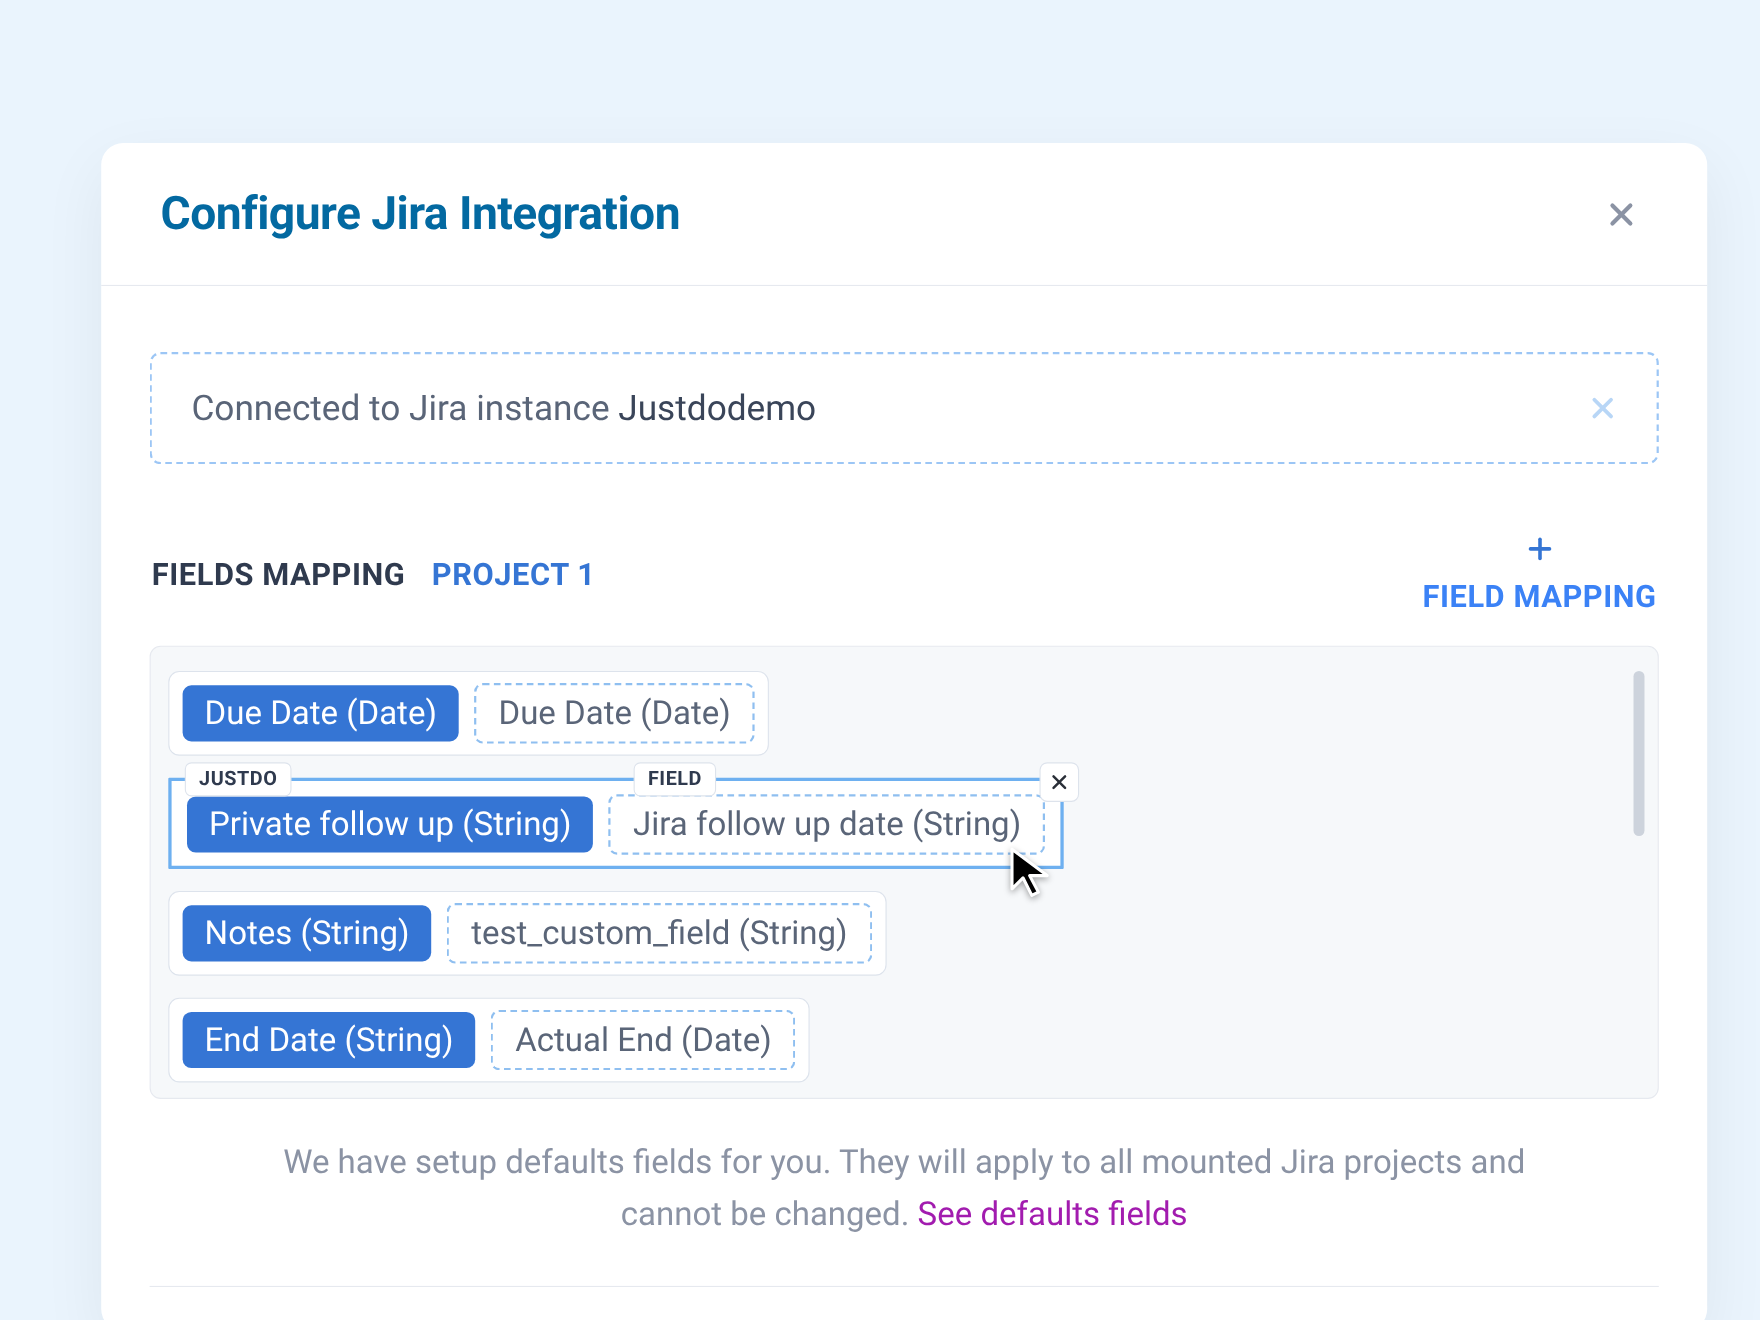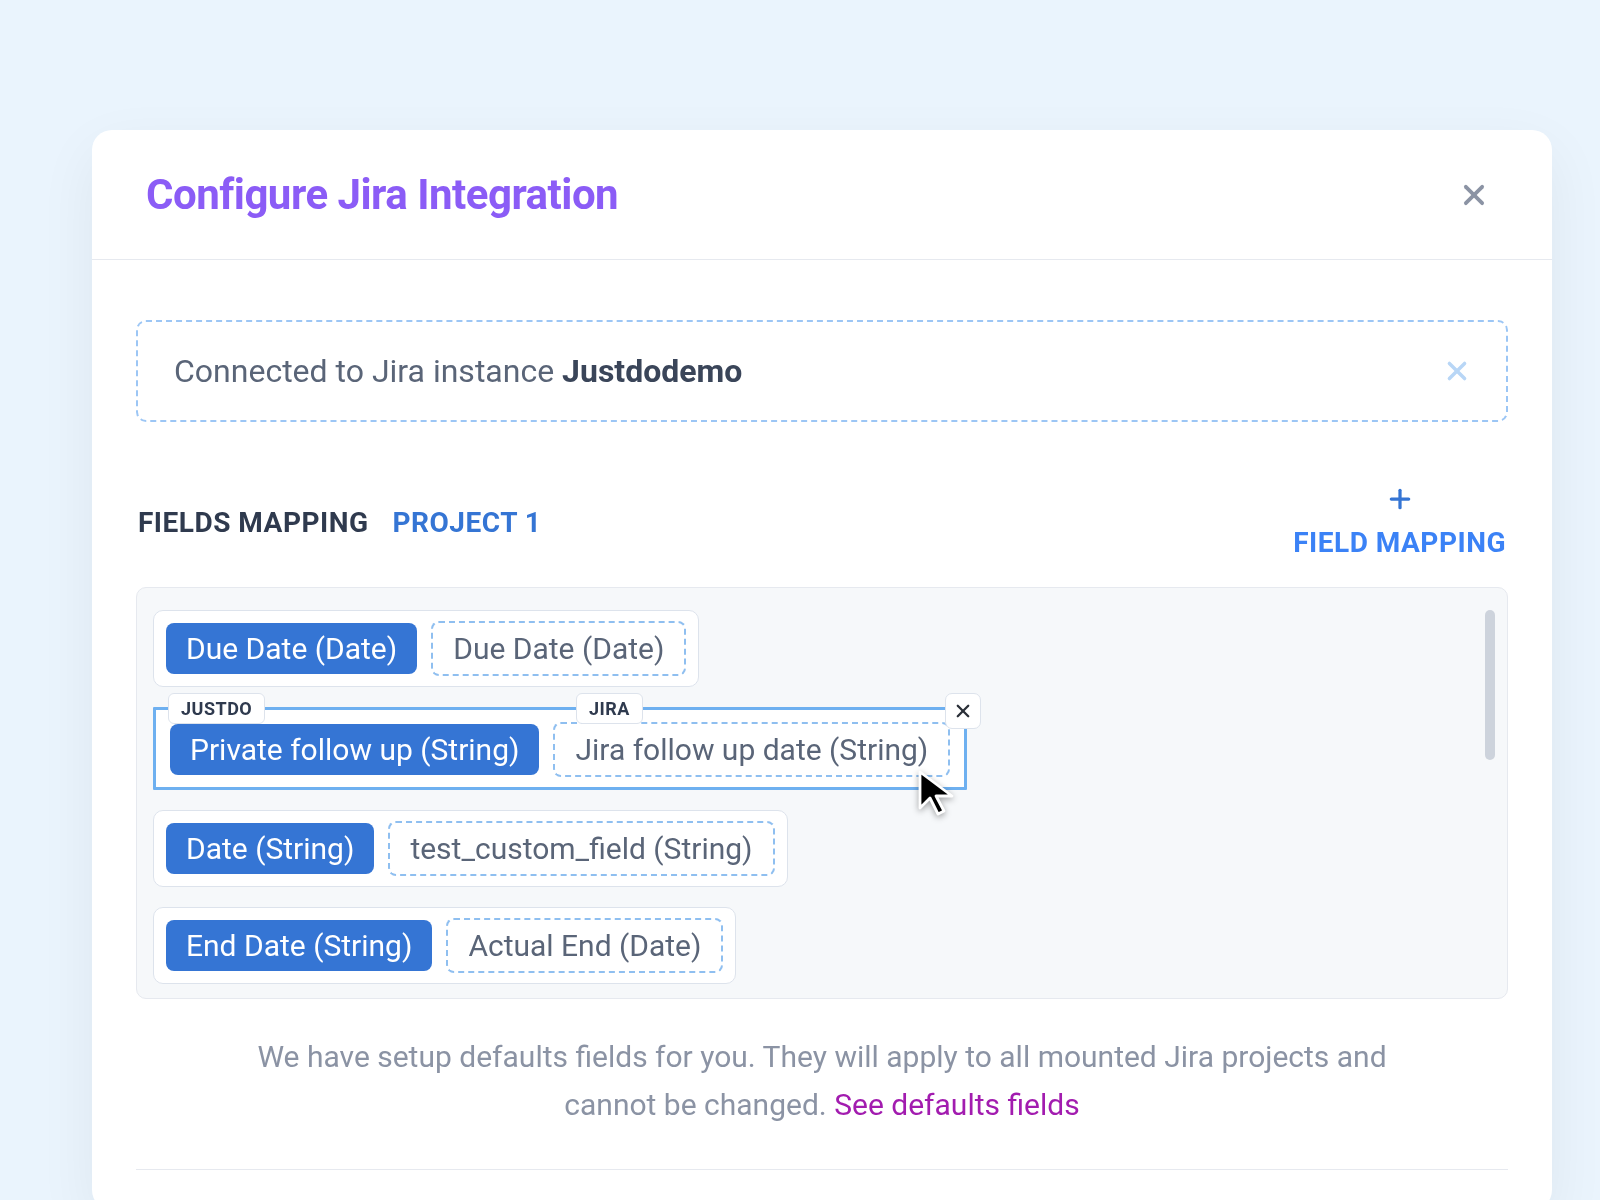--- a/index.html
+++ b/index.html
@@ -23,21 +23,21 @@
   .modal-header {
     display: flex;
     align-items: center;
     justify-content: space-between;
     padding: 40px 54px 40px 54px;
     border-bottom: 1px solid #e6e9ef;
   }
   .modal-title {
     font-size: 42px;
     font-weight: 700;
-    color: #8b5cf6;
+    color: #0369a1;
     letter-spacing: -0.5px;
   }
   .close-btn {
     width: 48px;
     height: 48px;
     display: flex;
     align-items: center;
     justify-content: center;
     cursor: pointer;
     color: #8b93a4;
@@ -55,21 +55,21 @@
     display: flex;
     align-items: center;
     justify-content: space-between;
     margin-bottom: 64px;
   }
   .connected-text {
     font-size: 32px;
     color: #5a6578;
   }
   .connected-text .instance {
-    font-weight: 700;
+    font-weight: 400;
     color: #3a4559;
   }
   .banner-dismiss {
     color: #b8d6f6;
     cursor: pointer;
     display: flex;
     align-items: center;
   }
   .banner-dismiss svg { width: 26px; height: 26px; }
 
@@ -269,35 +269,35 @@
       <div>
         <div class="mapping-row">
           <span class="pill pill-src">Due Date (Date)</span>
           <span class="pill pill-dst">Due Date (Date)</span>
         </div>
       </div>
 
       <div>
         <div class="mapping-row active">
           <span class="row-tag tag-justdo">JUSTDO</span>
-          <span class="row-tag tag-jira">JIRA</span>
+          <span class="row-tag tag-jira">FIELD</span>
           <div class="row-remove">
             <svg viewBox="0 0 24 24" fill="none" stroke="currentColor" stroke-width="3" stroke-linecap="round">
                 <line x1="5" y1="5" x2="19" y2="19"></line>
                 <line x1="19" y1="5" x2="5" y2="19"></line>
               </svg>
           </div>
           <span class="pill pill-src">Private follow up (String)</span>
           <span class="pill pill-dst">Jira follow up date (String)</span>
         </div>
       </div>
 
       <div>
         <div class="mapping-row">
-          <span class="pill pill-src">Date (String)</span>
+          <span class="pill pill-src">Notes (String)</span>
           <span class="pill pill-dst">test_custom_field (String)</span>
         </div>
       </div>
 
       <div>
         <div class="mapping-row" style="margin-bottom:0;">
           <span class="pill pill-src">End Date (String)</span>
           <span class="pill pill-dst">Actual End (Date)</span>
         </div>
       </div>

